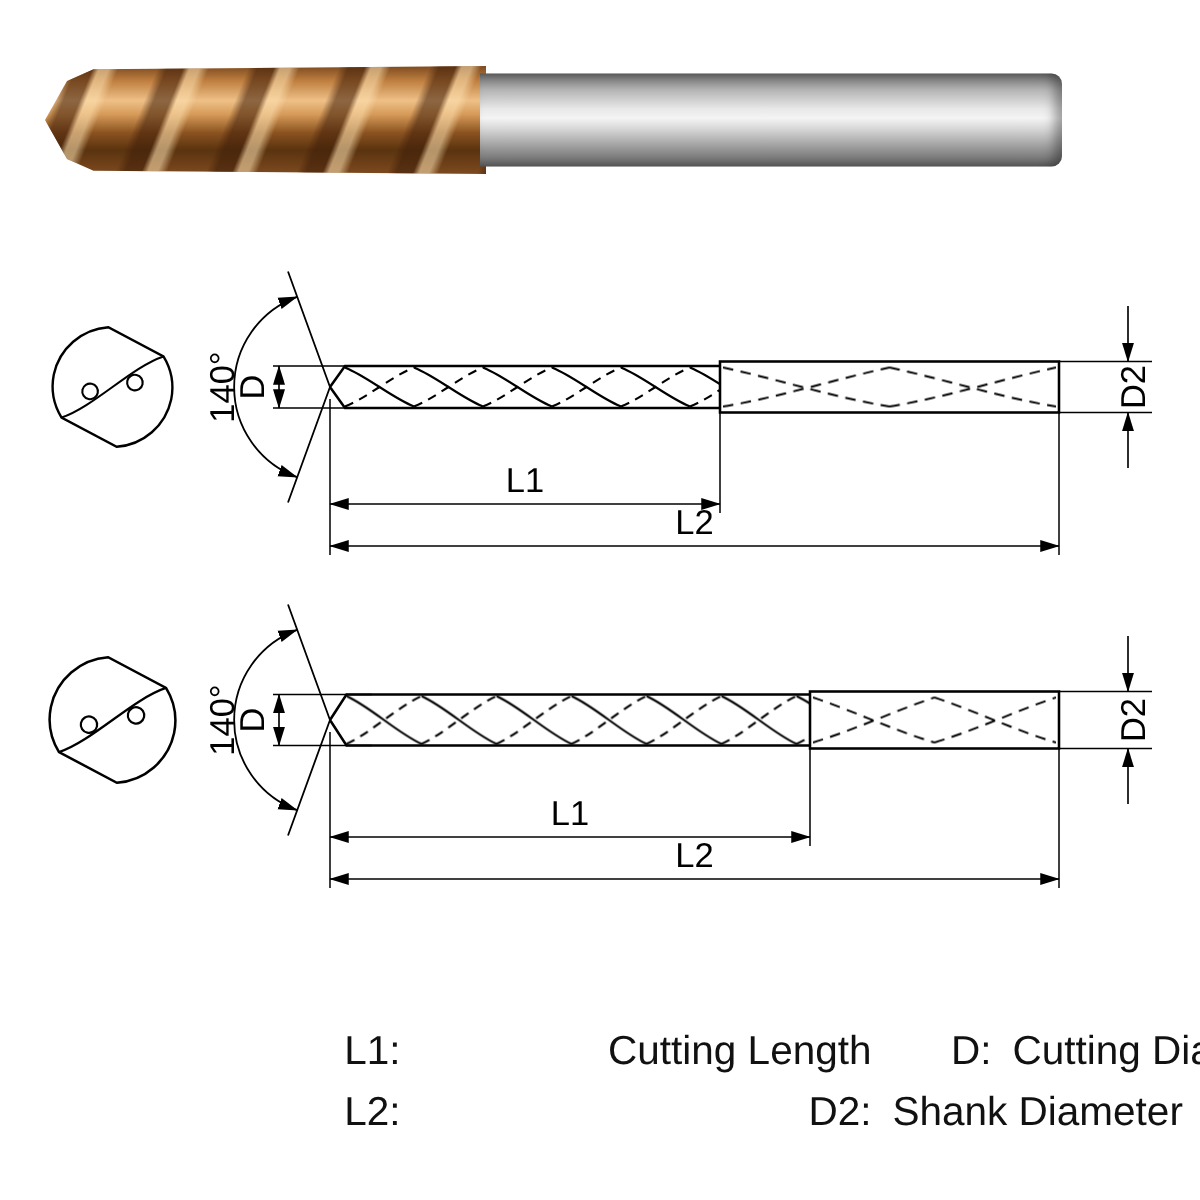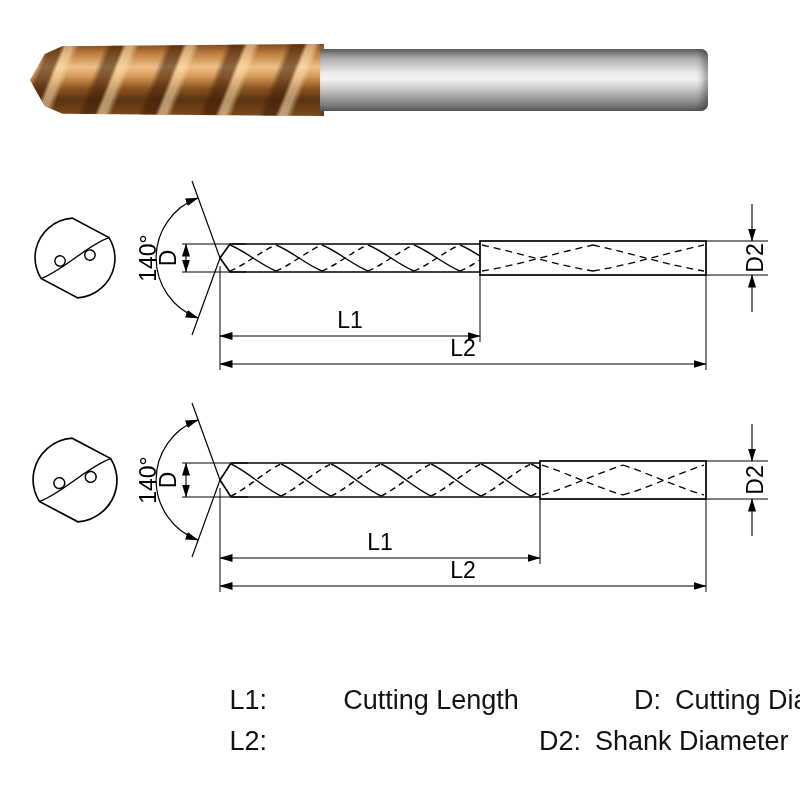--- a/index.html
+++ b/index.html
@@ -32,21 +32,21 @@
   .dimtxt{font-size:23px;}
   
   .legend{position:absolute;left:0;top:684px;width:754px;color:#111;}
   .legend-grid{
     margin-left:205px;display:grid;
     grid-template-columns:62px 300px 66px auto;
     column-gap:14px;row-gap:9px;
     font-size:27px;line-height:1.2;font-weight:500;
   }
   .lkey{text-align:right;white-space:nowrap;}
-  .lval{text-align:center;white-space:nowrap;}
+  .lval{text-align:right;white-space:nowrap;}
 </style>
 </head>
 <body>
 
 <div class="photo">
   <div class="flutes"></div>
   <div class="shank"></div>
 </div>
 
 <svg class="drawing" width="800" height="440" viewBox="0 0 800 440">

